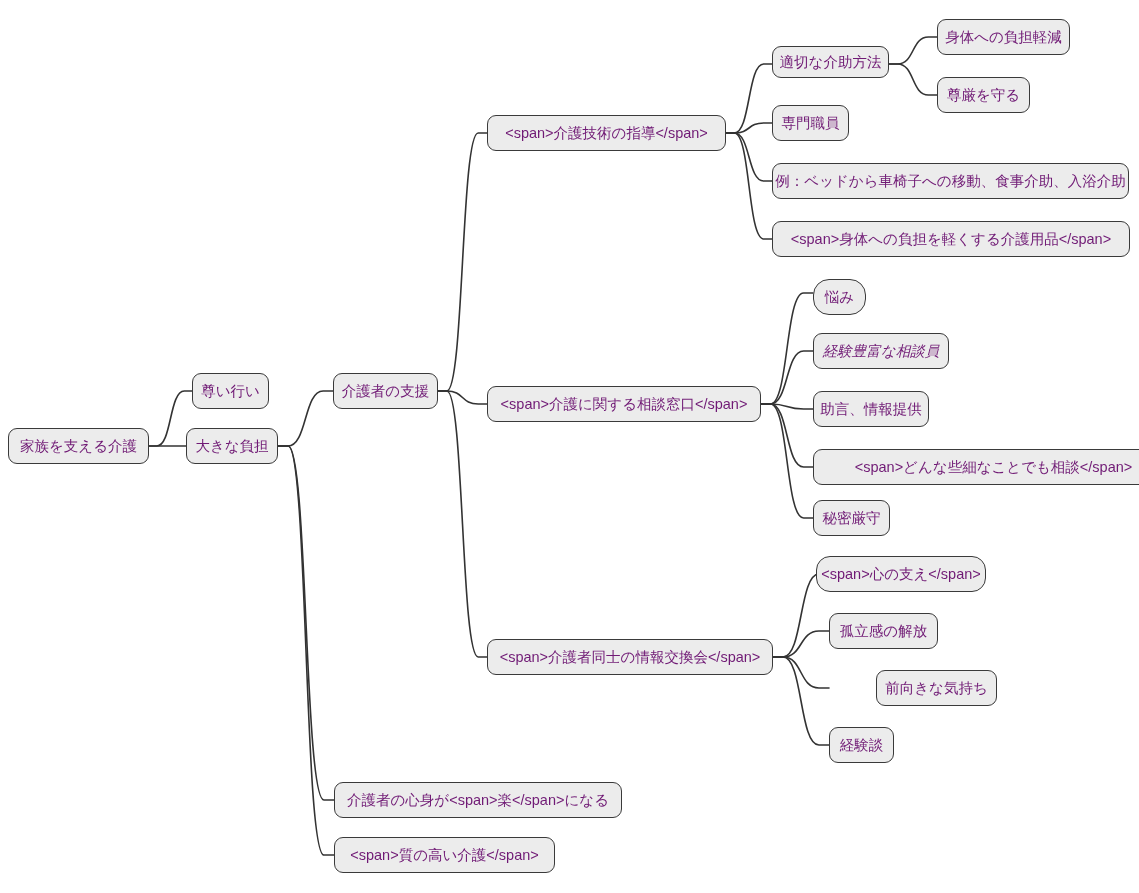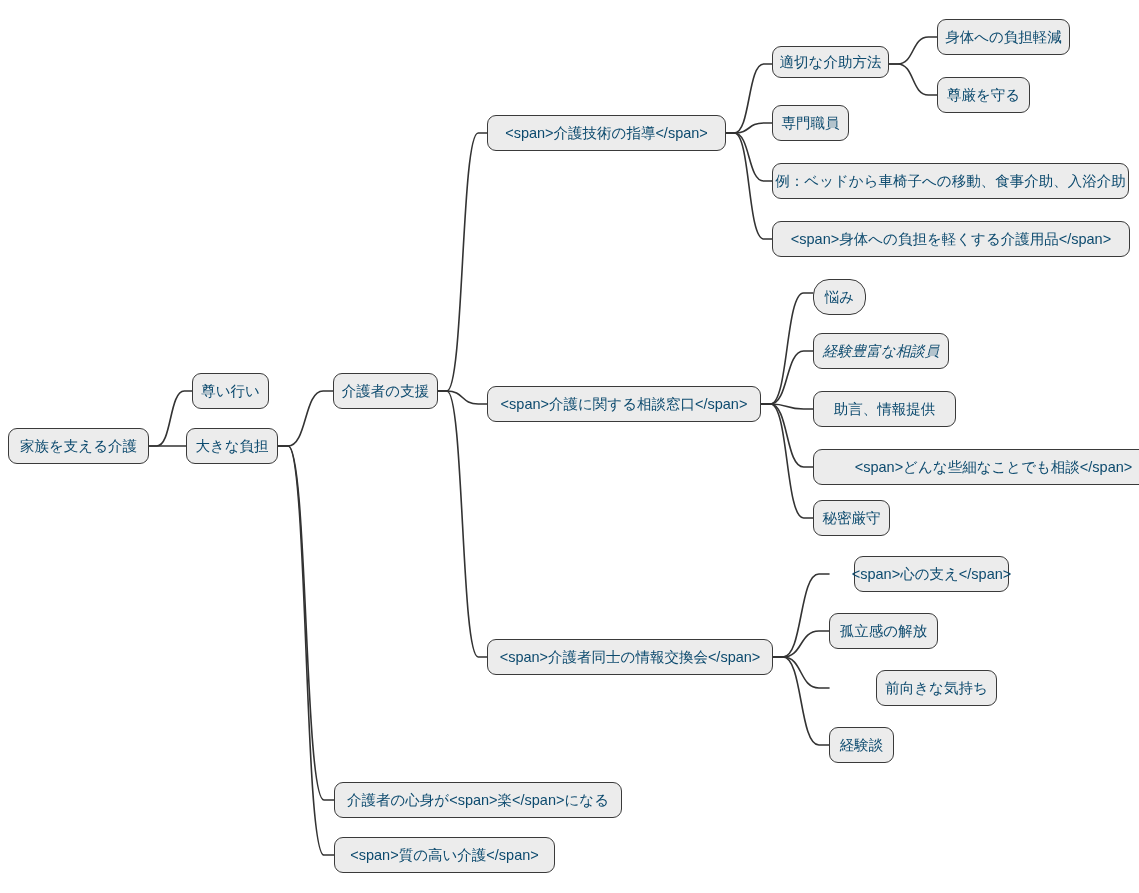--- a/index.html
+++ b/index.html
@@ -31,21 +31,21 @@
   }
   .node{
     position:absolute;
     box-sizing:border-box;
     display:flex;
     align-items:center;
     justify-content:center;
     background:#ececec;
     border:1.7px solid #3a3a3a;
     border-radius:9px;
-    color:#0c4a6e;
+    color:#701a75;
     font-size:14.5px;
     line-height:1;
     white-space:nowrap;
     padding:4px 11px;
     height:36px;
     letter-spacing:0px;
   }
   .node span{display:block;}
 </style>
 </head>
@@ -113,33 +113,33 @@
       </div>
       <div class="node" style="left: 487px; top: 386px; width: 274px; height: 36px;">
         <span>&lt;span&gt;介護に関する相談窓口&lt;/span&gt;</span>
       </div>
       <div class="node" style="left: 813px; top: 279px; width: 53px; height: 36px; border-radius: 16px;">
         <span>悩み</span>
       </div>
       <div class="node" style="left: 813px; top: 333px; width: 136px; height: 36px; font-style: italic;">
         <span>経験豊富な相談員</span>
       </div>
-      <div class="node" style="left: 813px; top: 391px; width: 143px; height: 36px; text-align: right;">
+      <div class="node" style="left: 813px; top: 391px; width: 116px; height: 36px; text-align: right;">
         <span>助言、情報提供</span>
       </div>
       <div class="node" style="left: 813px; top: 449px; width: 361px; height: 36px;">
         <span>&lt;span&gt;どんな些細なことでも相談&lt;/span&gt;</span>
       </div>
       <div class="node" style="left: 813px; top: 500px; width: 77px; height: 36px;">
         <span>秘密厳守</span>
       </div>
       <div class="node" style="left: 487px; top: 639px; width: 286px; height: 36px;">
         <span>&lt;span&gt;介護者同士の情報交換会&lt;/span&gt;</span>
       </div>
-      <div class="node" style="left: 854px; top: 556px; width: 155px; height: 36px;">
+      <div class="node" style="left: 816px; top: 556px; width: 170px; height: 36px; border-radius: 14px;">
         <span>&lt;span&gt;心の支え&lt;/span&gt;</span>
       </div>
       <div class="node" style="left: 829px; top: 613px; width: 109px; height: 36px;">
         <span>孤立感の解放</span>
       </div>
       <div class="node" style="left: 876px; top: 670px; width: 121px; height: 36px;">
         <span>前向きな気持ち</span>
       </div>
       <div class="node" style="left: 829px; top: 727px; width: 65px; height: 36px;">
         <span>経験談</span>

